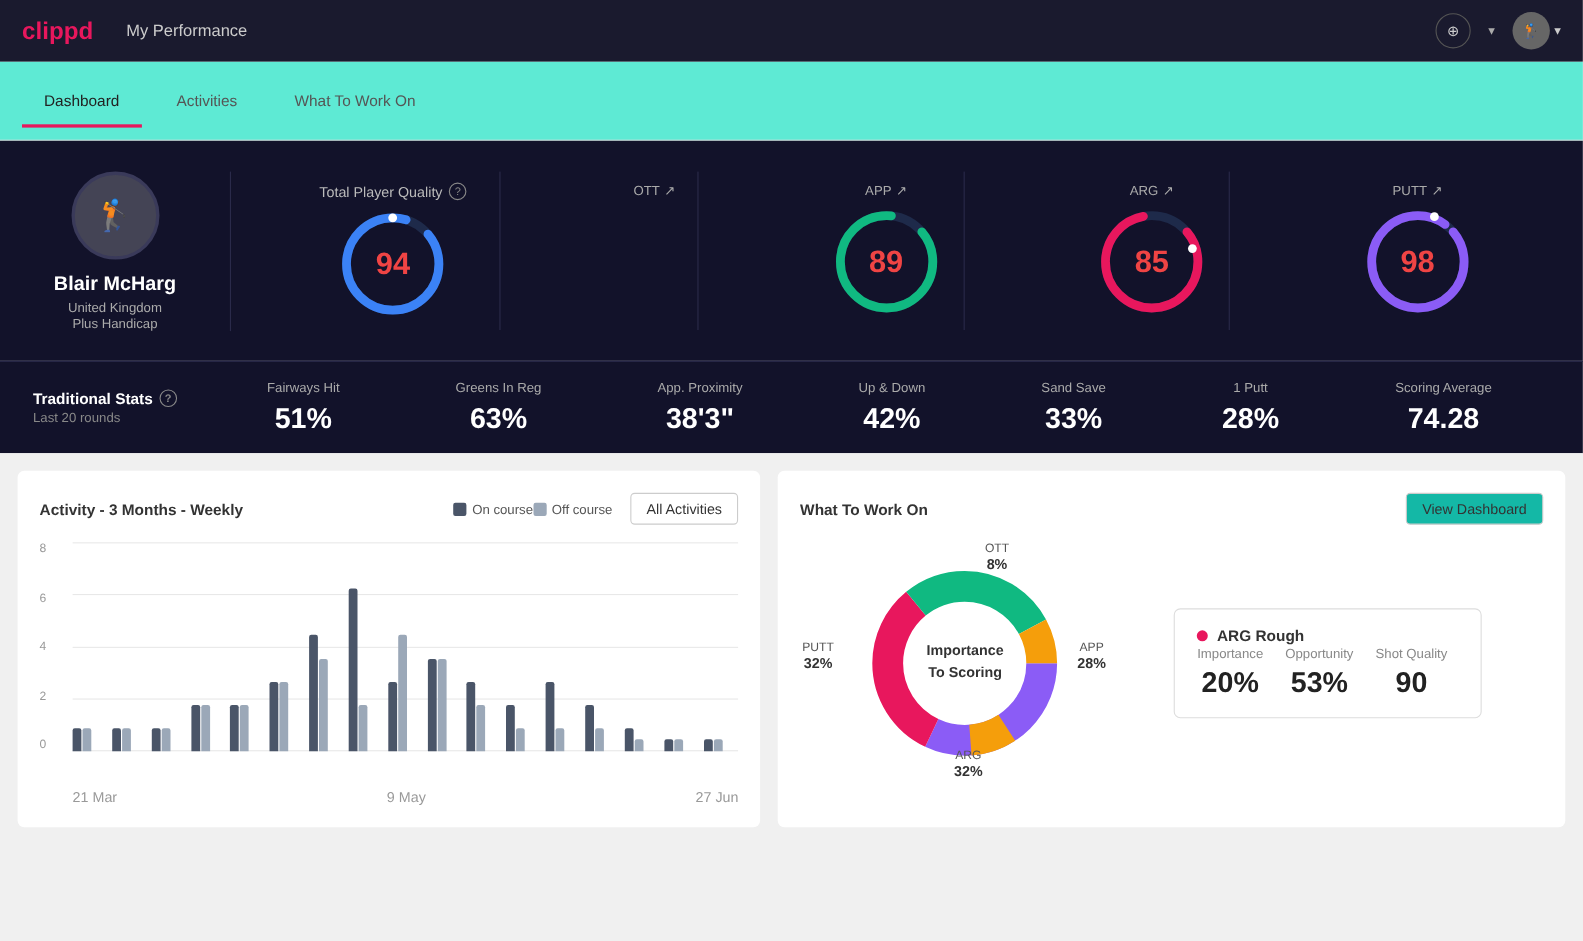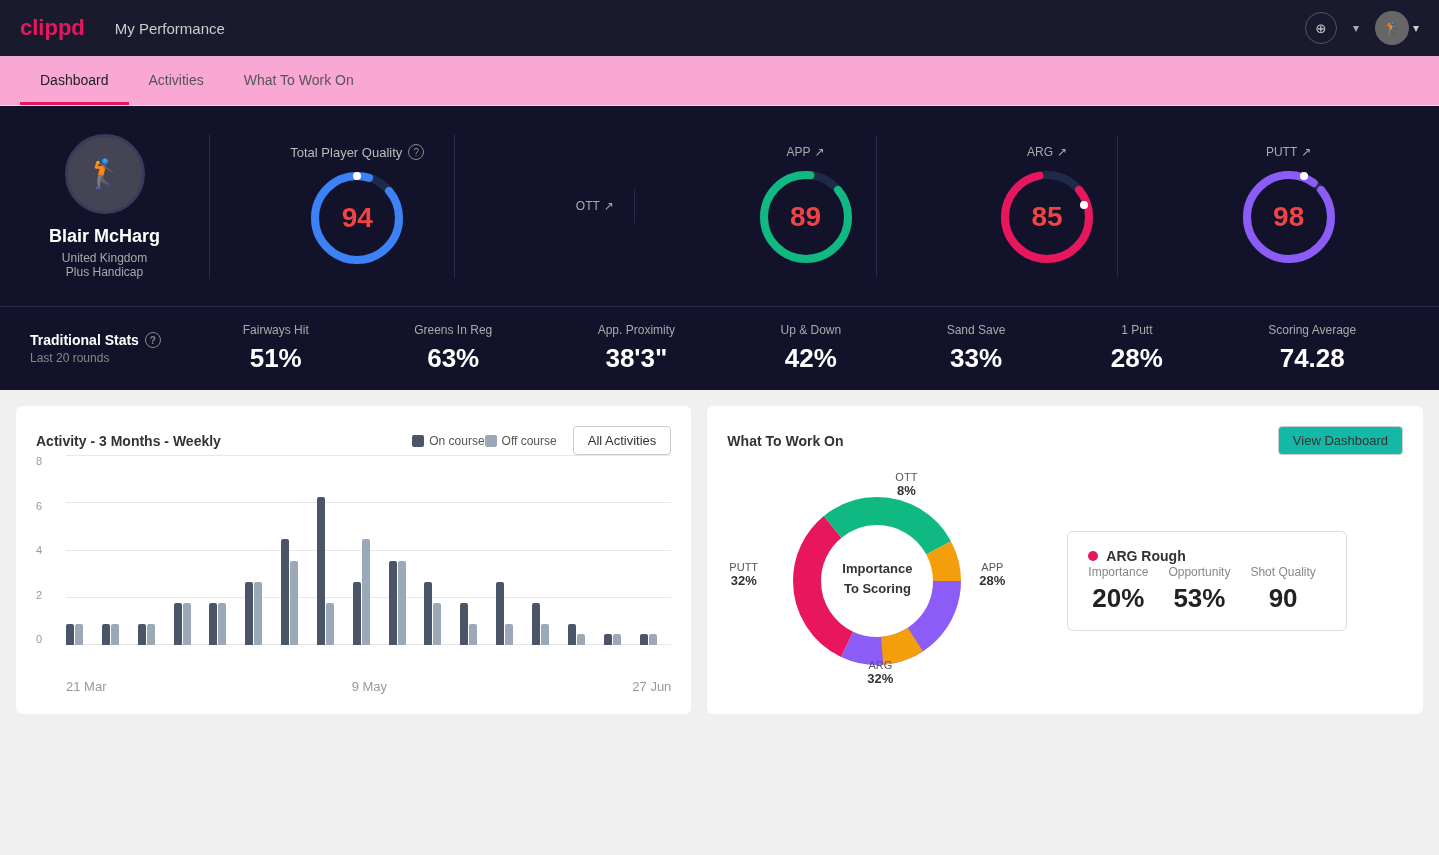--- a/index.html
+++ b/index.html
@@ -25,25 +25,25 @@
     .nav-actions { margin-left: auto; display: flex; align-items: center; gap: 16px; }
     .nav-btn {
       background: none; border: 1.5px solid #555; border-radius: 50%; width: 32px; height: 32px;
       display: flex; align-items: center; justify-content: center; cursor: pointer; color: #ccc;
     }
     .avatar-btn { background: none; border: none; cursor: pointer; display: flex; align-items: center; gap: 4px; color: #ccc; }
     .avatar-circle { width: 34px; height: 34px; border-radius: 50%; background: #666; overflow: hidden; display: flex; align-items: center; justify-content: center; font-size: 13px; color: #fff; }
 
     
     .tabs-bar {
-      background: #f9a8d4;
-      display: flex;
-      gap: 0;
+      background: #5eead4;
+      display: flex;
+      gap: 12px;
       border-bottom: 1px solid #ddd;
-      padding: 0 20px;
+      padding: 11px 20px;
     }
     .tab {
       padding: 16px 20px 14px;
       font-size: 14px;
       color: #555;
       cursor: pointer;
       border-bottom: 3px solid transparent;
       font-weight: 500;
     }
     .tab.active { border-bottom-color: #e8175d; color: #222; }
@@ -74,21 +74,20 @@
       margin-bottom: 12px;
     }
     .player-name { font-size: 18px; font-weight: 700; color: #fff; text-align: center; }
     .player-country { font-size: 12px; color: #aaa; text-align: center; margin-top: 4px; }
     .player-handicap { font-size: 12px; color: #aaa; text-align: center; }
 
     
     .score-cards {
       display: flex;
       flex: 1;
-      align-items: center;
       justify-content: space-around;
       padding-left: 20px;
     }
     .score-card {
       display: flex;
       flex-direction: column;
       align-items: center;
       gap: 8px;
       padding: 10px 20px;
       border-right: 1px solid #2a2a4a;
@@ -153,20 +152,21 @@
       flex: 1;
     }
     .chart-panel { flex: 0 0 48%; }
     .work-on-panel { flex: 1; }
 
     
     .chart-header {
       display: flex;
       align-items: center;
       gap: 16px;
+      margin-bottom: 16px;
       text-decoration: underline;
     }
     .chart-title { font-size: 14px; font-weight: 600; color: #333; flex: 1; }
     .legend { display: flex; align-items: center; }
     .legend-item { display: flex; align-items: center; gap: 5px; font-size: 12px; color: #555; }
     .legend-dot { width: 12px; height: 12px; border-radius: 2px; }
     .all-activities-btn {
       border: 1px solid #ccc; background: #fff; padding: 6px 14px;
       font-size: 13px; cursor: pointer; border-radius: 4px; color: #333;
     }

